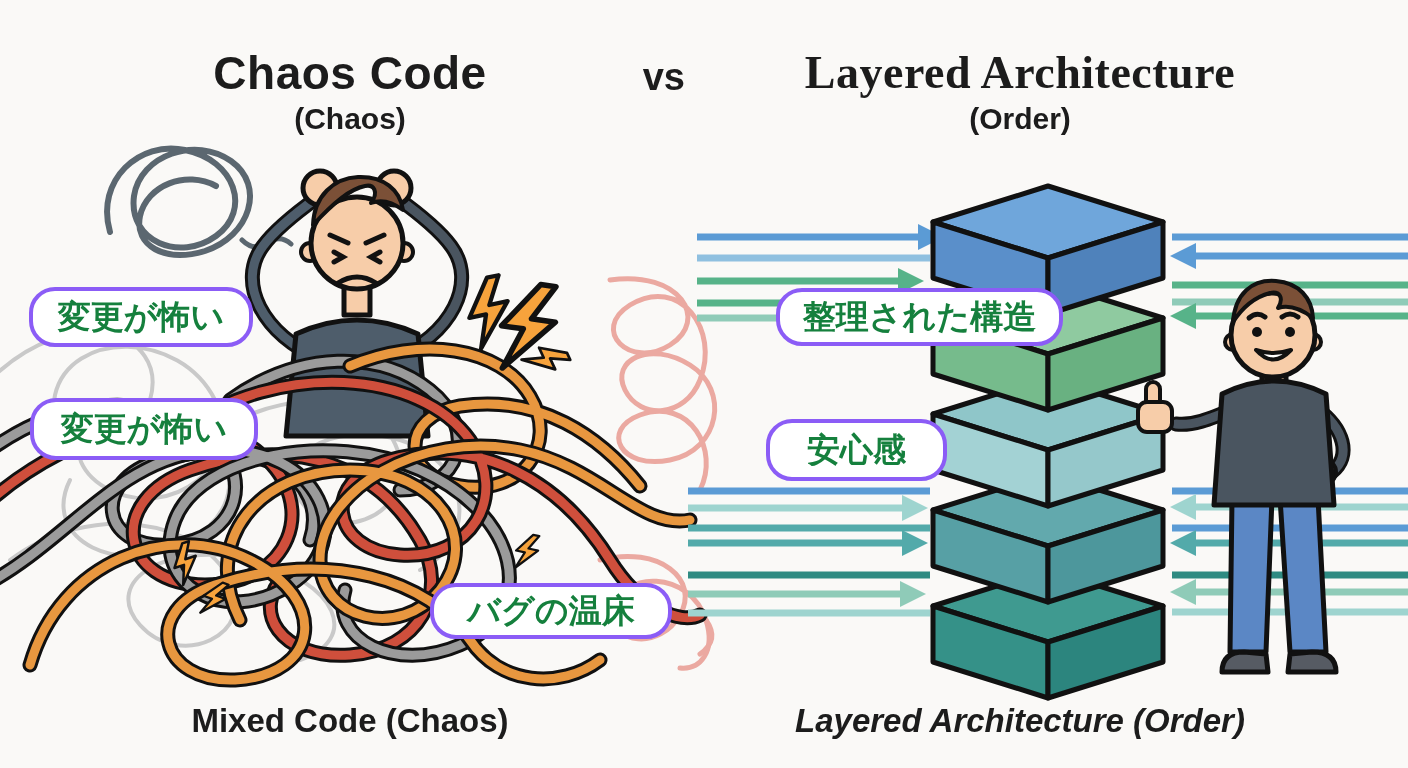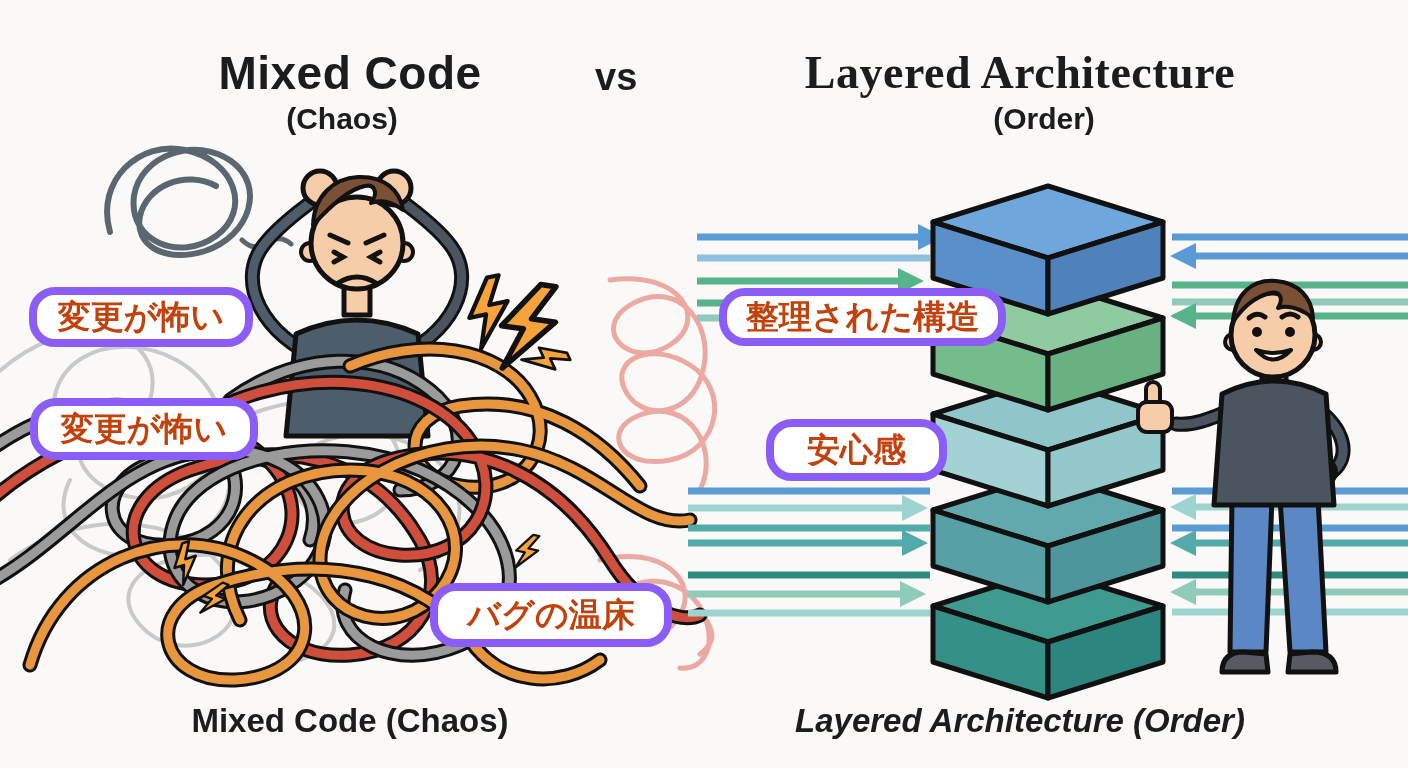--- a/index.html
+++ b/index.html
@@ -5,26 +5,26 @@
   html,body{margin:0;padding:0;}
   body{
     width:1408px;height:768px;position:relative;overflow:hidden;
     background:#faf9f7;
     font-family:"Liberation Sans","DejaVu Sans",sans-serif;
     color:#1c1c1c;
   }
   .abs{position:absolute;}
   .title{font-weight:700;font-size:46px;text-align:center;letter-spacing:0.5px;}
   .subtitle{font-weight:700;font-size:30px;text-align:center;}
-  .vs{font-weight:700;font-size:38px;text-align:left;}
+  .vs{font-weight:700;font-size:38px;text-align:right;}
   .caption{font-weight:700;font-size:33px;text-align:center;}
   .tag{
-    position:absolute;background:#ffffff;border:8px solid #8b5cf6;border-radius:26px;
+    position:absolute;background:#ffffff;border:4px solid #8b5cf6;border-radius:26px;
     display:flex;align-items:center;justify-content:center;
-    font-weight:700;font-size:33px;color:#c2410c;white-space:nowrap;
+    font-weight:700;font-size:33px;color:#15803d;white-space:nowrap;
     box-sizing:border-box;z-index:5;
   }
   svg{position:absolute;left:0;top:0;}
   .outline{stroke:#111111;stroke-linejoin:round;}
   .wire-out{fill:none;stroke:#111111;stroke-width:15;stroke-linecap:round;}
   .wire-in{fill:none;stroke-width:9;stroke-linecap:round;}
   .scribble{fill:none;stroke-linecap:round;}
   .arrow-line{stroke-width:7;stroke-linecap:butt;}
   .face-line{fill:none;stroke:#111;stroke-width:5;stroke-linecap:round;}
 </style>
@@ -219,27 +219,27 @@
     <path class="outline" stroke-width="4" d="M 1233 322 C 1235 294 1252 279 1276 281 C 1299 283 1312 298 1313 318 C 1300 308 1288 305 1278 308 C 1284 298 1280 291 1270 293 C 1255 297 1242 308 1233 322 Z" fill="#7b5037"></path>
 
     <circle cx="1257" cy="332" r="5" fill="#111"></circle>
     <circle cx="1290" cy="332" r="5" fill="#111"></circle>
     <path class="face-line" stroke-width="4" d="M 1249 318 q 8 -7 16 -1"></path>
     <path class="face-line" stroke-width="4" d="M 1282 317 q 8 -6 16 0"></path>
     <path class="outline" stroke-width="4" fill="#ffffff" d="M 1256 350 Q 1273 369 1291 350 Q 1273 356 1256 350 Z"></path>
   </g>
 </svg>
 
-<div class="abs title" style="left:150px;top:46px;width:400px;">Mixed Code</div>
-<div class="abs subtitle" style="left:142px;top:102px;width:400px;">(Chaos)</div>
+<div class="abs title" style="left:150px;top:46px;width:400px;">Chaos Code</div>
+<div class="abs subtitle" style="left:150px;top:102px;width:400px;">(Chaos)</div>
 <div class="abs vs" style="left:595px;top:56px;width:90px;">vs</div>
 <div class="abs title" style="left:790px;top:46px;width:460px;font-family:Liberation Serif, serif;">Layered Architecture</div>
-<div class="abs subtitle" style="left:814px;top:102px;width:460px;">(Order)</div>
+<div class="abs subtitle" style="left:790px;top:102px;width:460px;">(Order)</div>
 
 <div class="tag" style="left:29px;top:287px;width:224px;height:60px;">変更が怖い</div>
 <div class="tag" style="left:30px;top:398px;width:228px;height:62px;">変更が怖い</div>
-<div class="tag" style="left:430px;top:583px;width:242px;height:64px;">バグの温床</div>
-
-<div class="tag" style="left:719px;top:288px;width:287px;height:58px;">整理された構造</div>
+<div class="tag" style="left:430px;top:583px;width:242px;height:56px;">バグの温床</div>
+
+<div class="tag" style="left:776px;top:288px;width:287px;height:58px;">整理された構造</div>
 <div class="tag" style="left:766px;top:419px;width:181px;height:62px;">安心感</div>
 
 <div class="abs caption" style="left:150px;top:702px;width:400px;">Mixed Code (Chaos)</div>
 <div class="abs caption" style="left:790px;top:702px;width:460px;font-style:italic;">Layered Architecture (Order)</div>
 
 </body></html>

